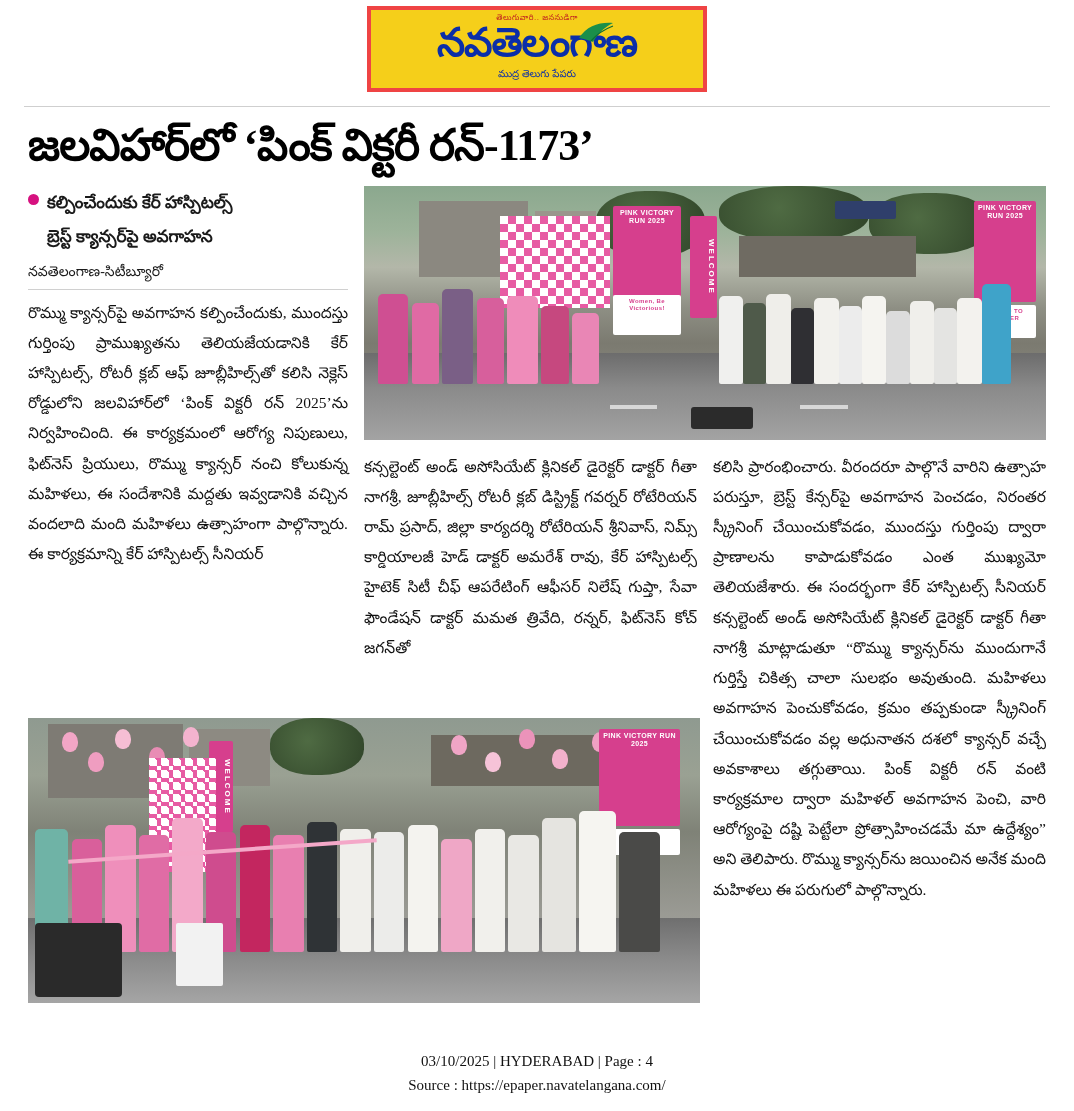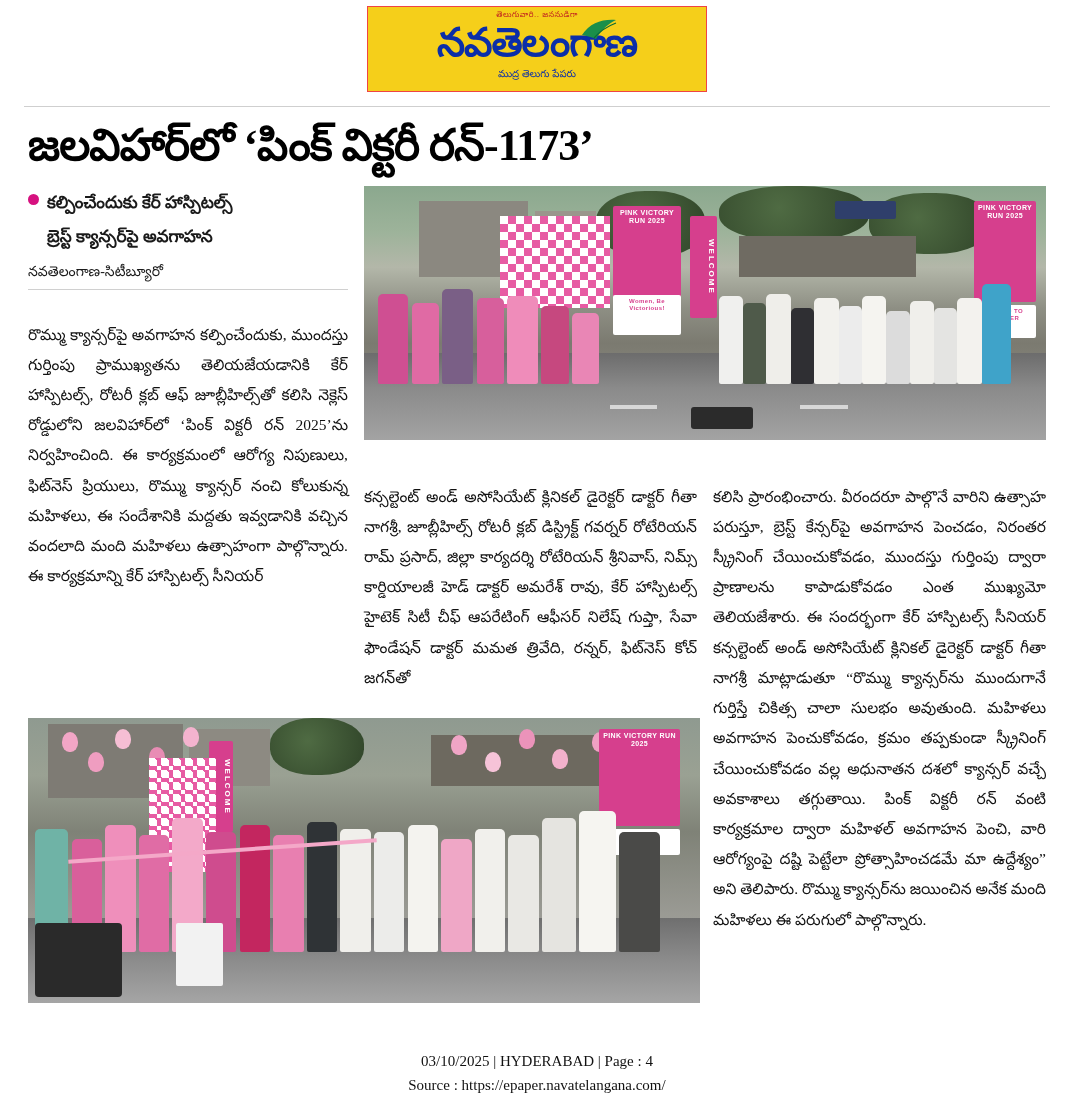--- a/index.html
+++ b/index.html
@@ -18,21 +18,21 @@
   .masthead {
     width: 100%;
     display: flex;
     justify-content: center;
     padding-top: 6px;
   }
   .masthead-box {
     width: 340px;
     height: 86px;
     background: #f5cf1a;
-    border: 1px solid #ef4444;
+    border: 4px solid #ef4444;
     position: relative;
     display: flex;
     flex-direction: column;
     align-items: center;
     justify-content: center;
   }
   .masthead-top {
     font-size: 8px;
     color: #c02020;
     letter-spacing: .5px;
@@ -122,21 +122,20 @@
     border-top: 1px solid #d0d0d0;
     margin: 6px 0 8px 0;
   }
   .body-text {
     font-family: "Liberation Serif", serif;
     font-size: 15.5px;
     line-height: 1.95;
     text-align: justify;
     color: #111;
     hyphens: none;
-    margin-top: 30px;
   }
 
   
   .right-col { display: flex; flex-direction: column; }
 
   .photo {
     position: relative;
     overflow: hidden;
     background: #b9b9b9;
   }

